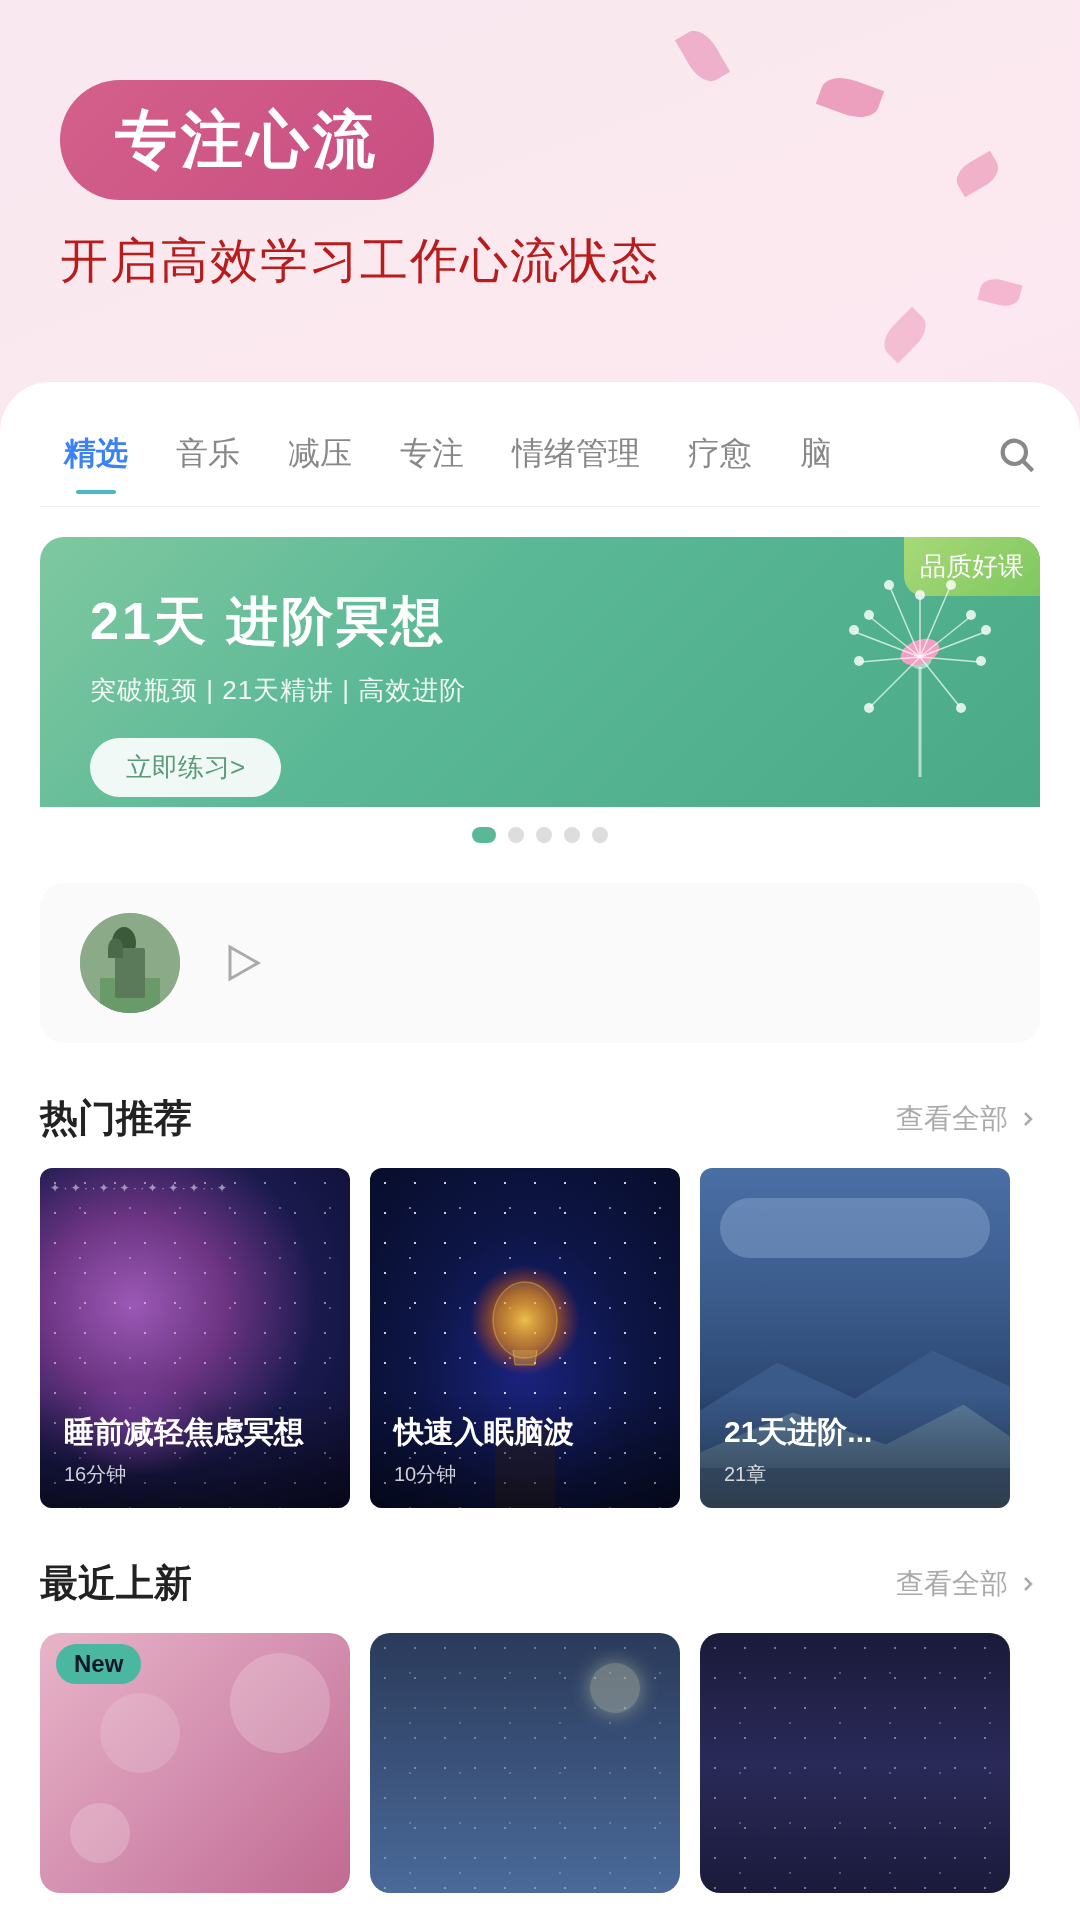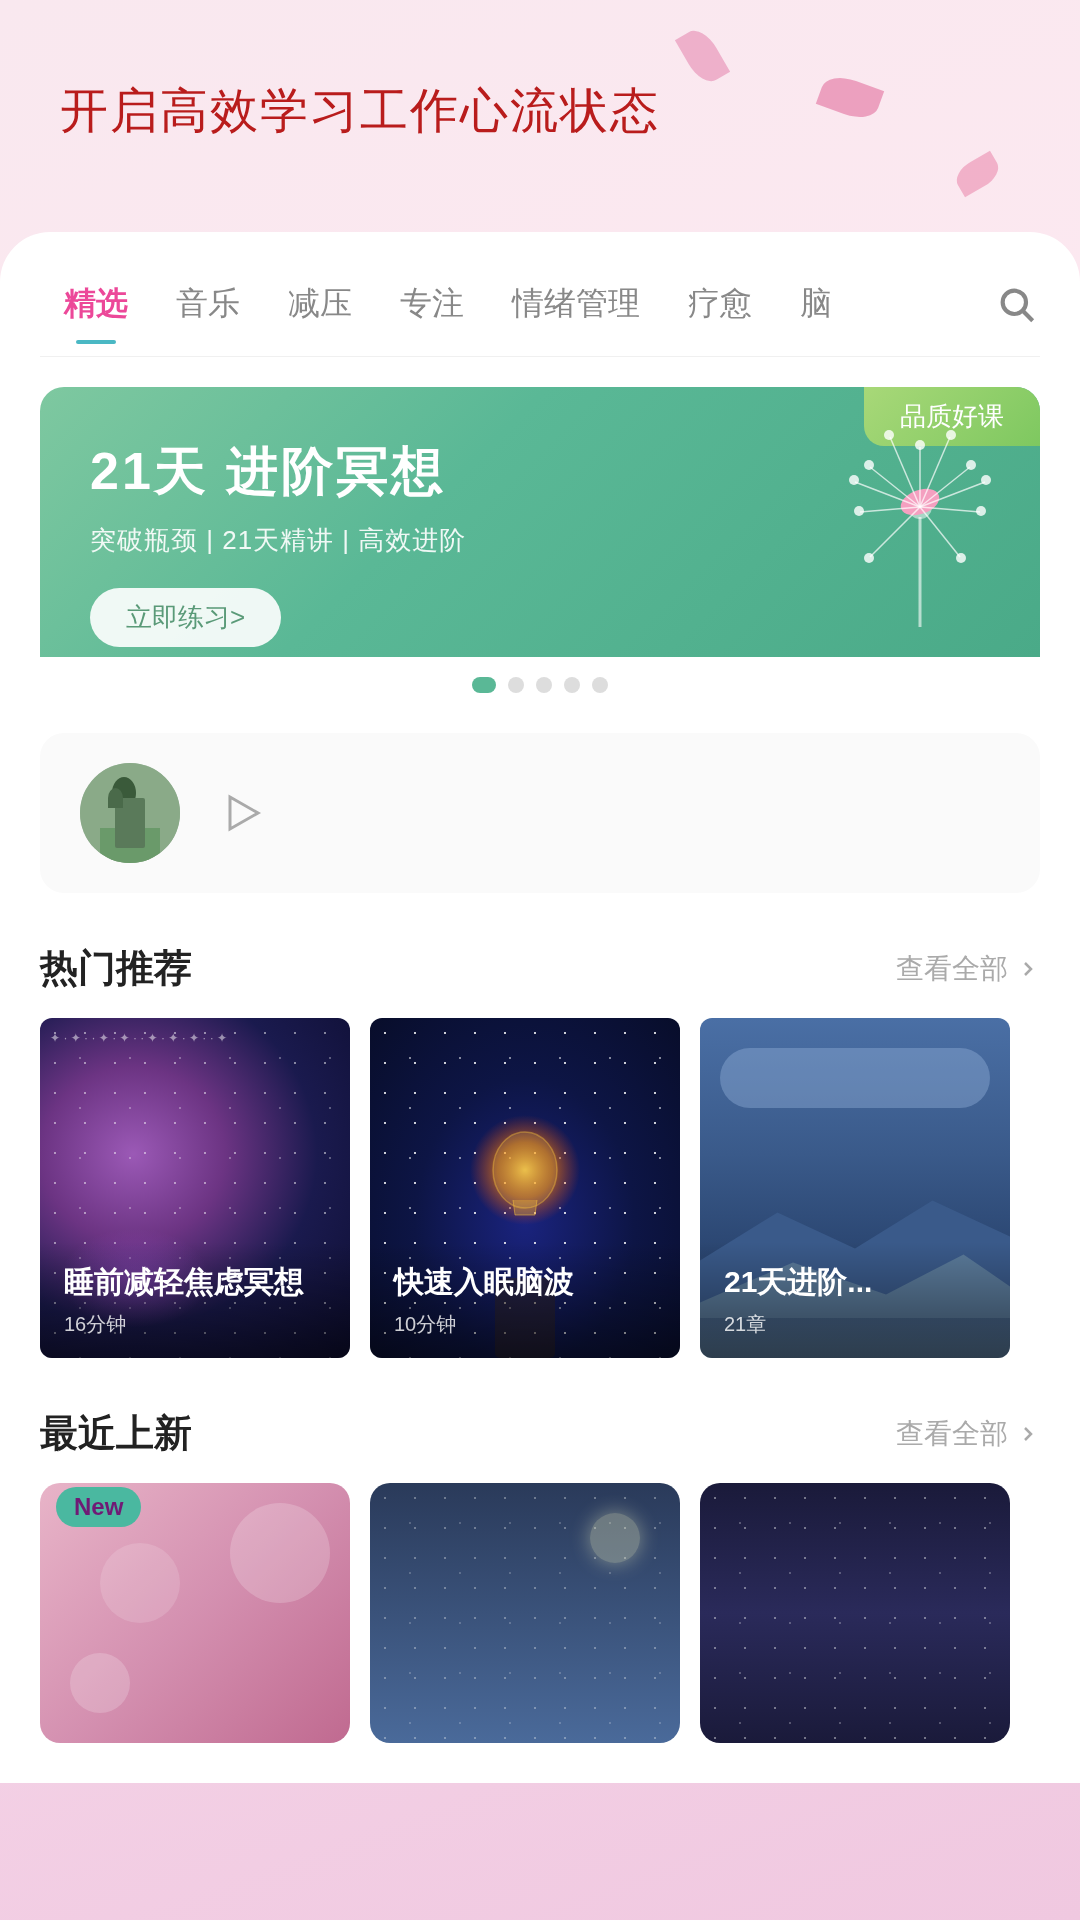--- a/index.html
+++ b/index.html
@@ -77,21 +77,21 @@
     .tab-item {
       font-size: 32px;
       color: #888;
       padding: 10px 24px;
       cursor: pointer;
       white-space: nowrap;
       position: relative;
     }
 
     .tab-item.active {
-      color: #ec4899;
+      color: #3b82f6;
       font-weight: 600;
     }
 
     .tab-item.active::after {
       content: '';
       position: absolute;
       bottom: -8px;
       left: 50%;
       transform: translateX(-50%);
       width: 40px;
@@ -140,21 +140,21 @@
       overflow: hidden;
     }
 
     .banner-quality-badge {
       position: absolute;
       top: 0;
       right: 0;
       background: linear-gradient(135deg, #a8d878, #7ec860);
       color: white;
       font-size: 26px;
-      padding: 12px 36px;
+      padding: 12px 16px;
       border-radius: 0 0 0 20px;
     }
 
     .banner-title {
       color: white;
       font-size: 52px;
       font-weight: 700;
       letter-spacing: 3px;
       margin-bottom: 16px;
     }
@@ -449,24 +449,24 @@
       width: 310px;
       height: 260px;
       border-radius: 20px;
       overflow: hidden;
       position: relative;
       cursor: pointer;
     }
 
     .new-badge {
       position: absolute;
-      top: 4px;
+      top: 11px;
       left: 16px;
       background: #4ab8a0;
-      color: #701a75;
+      color: #0f172a;
       font-size: 24px;
       font-weight: 600;
       padding: 6px 18px;
       border-radius: 20px;
       z-index: 2;
     }
 
     .new-card-bg1 {
       background: linear-gradient(135deg, #e8b4c8 0%, #d490b0 50%, #c06a90 100%);
       width: 100%;
@@ -506,20 +506,21 @@
 <body>
 
 <div class="petal petal1"></div>
 <div class="petal petal2"></div>
 <div class="petal petal3"></div>
 <div class="petal petal4"></div>
 <div class="petal petal5"></div>
 <div class="petal petal6"></div>
 
 <div class="header-section">
+  <div class="main-badge">专注心流</div>
   <div class="subtitle">开启高效学习工作心流状态</div>
 </div>
 
 <div class="main-card">
 
   <div class="tab-nav">
     <div class="tab-item active">精选</div>
     <div class="tab-item">音乐</div>
     <div class="tab-item">减压</div>
     <div class="tab-item">专注</div>

